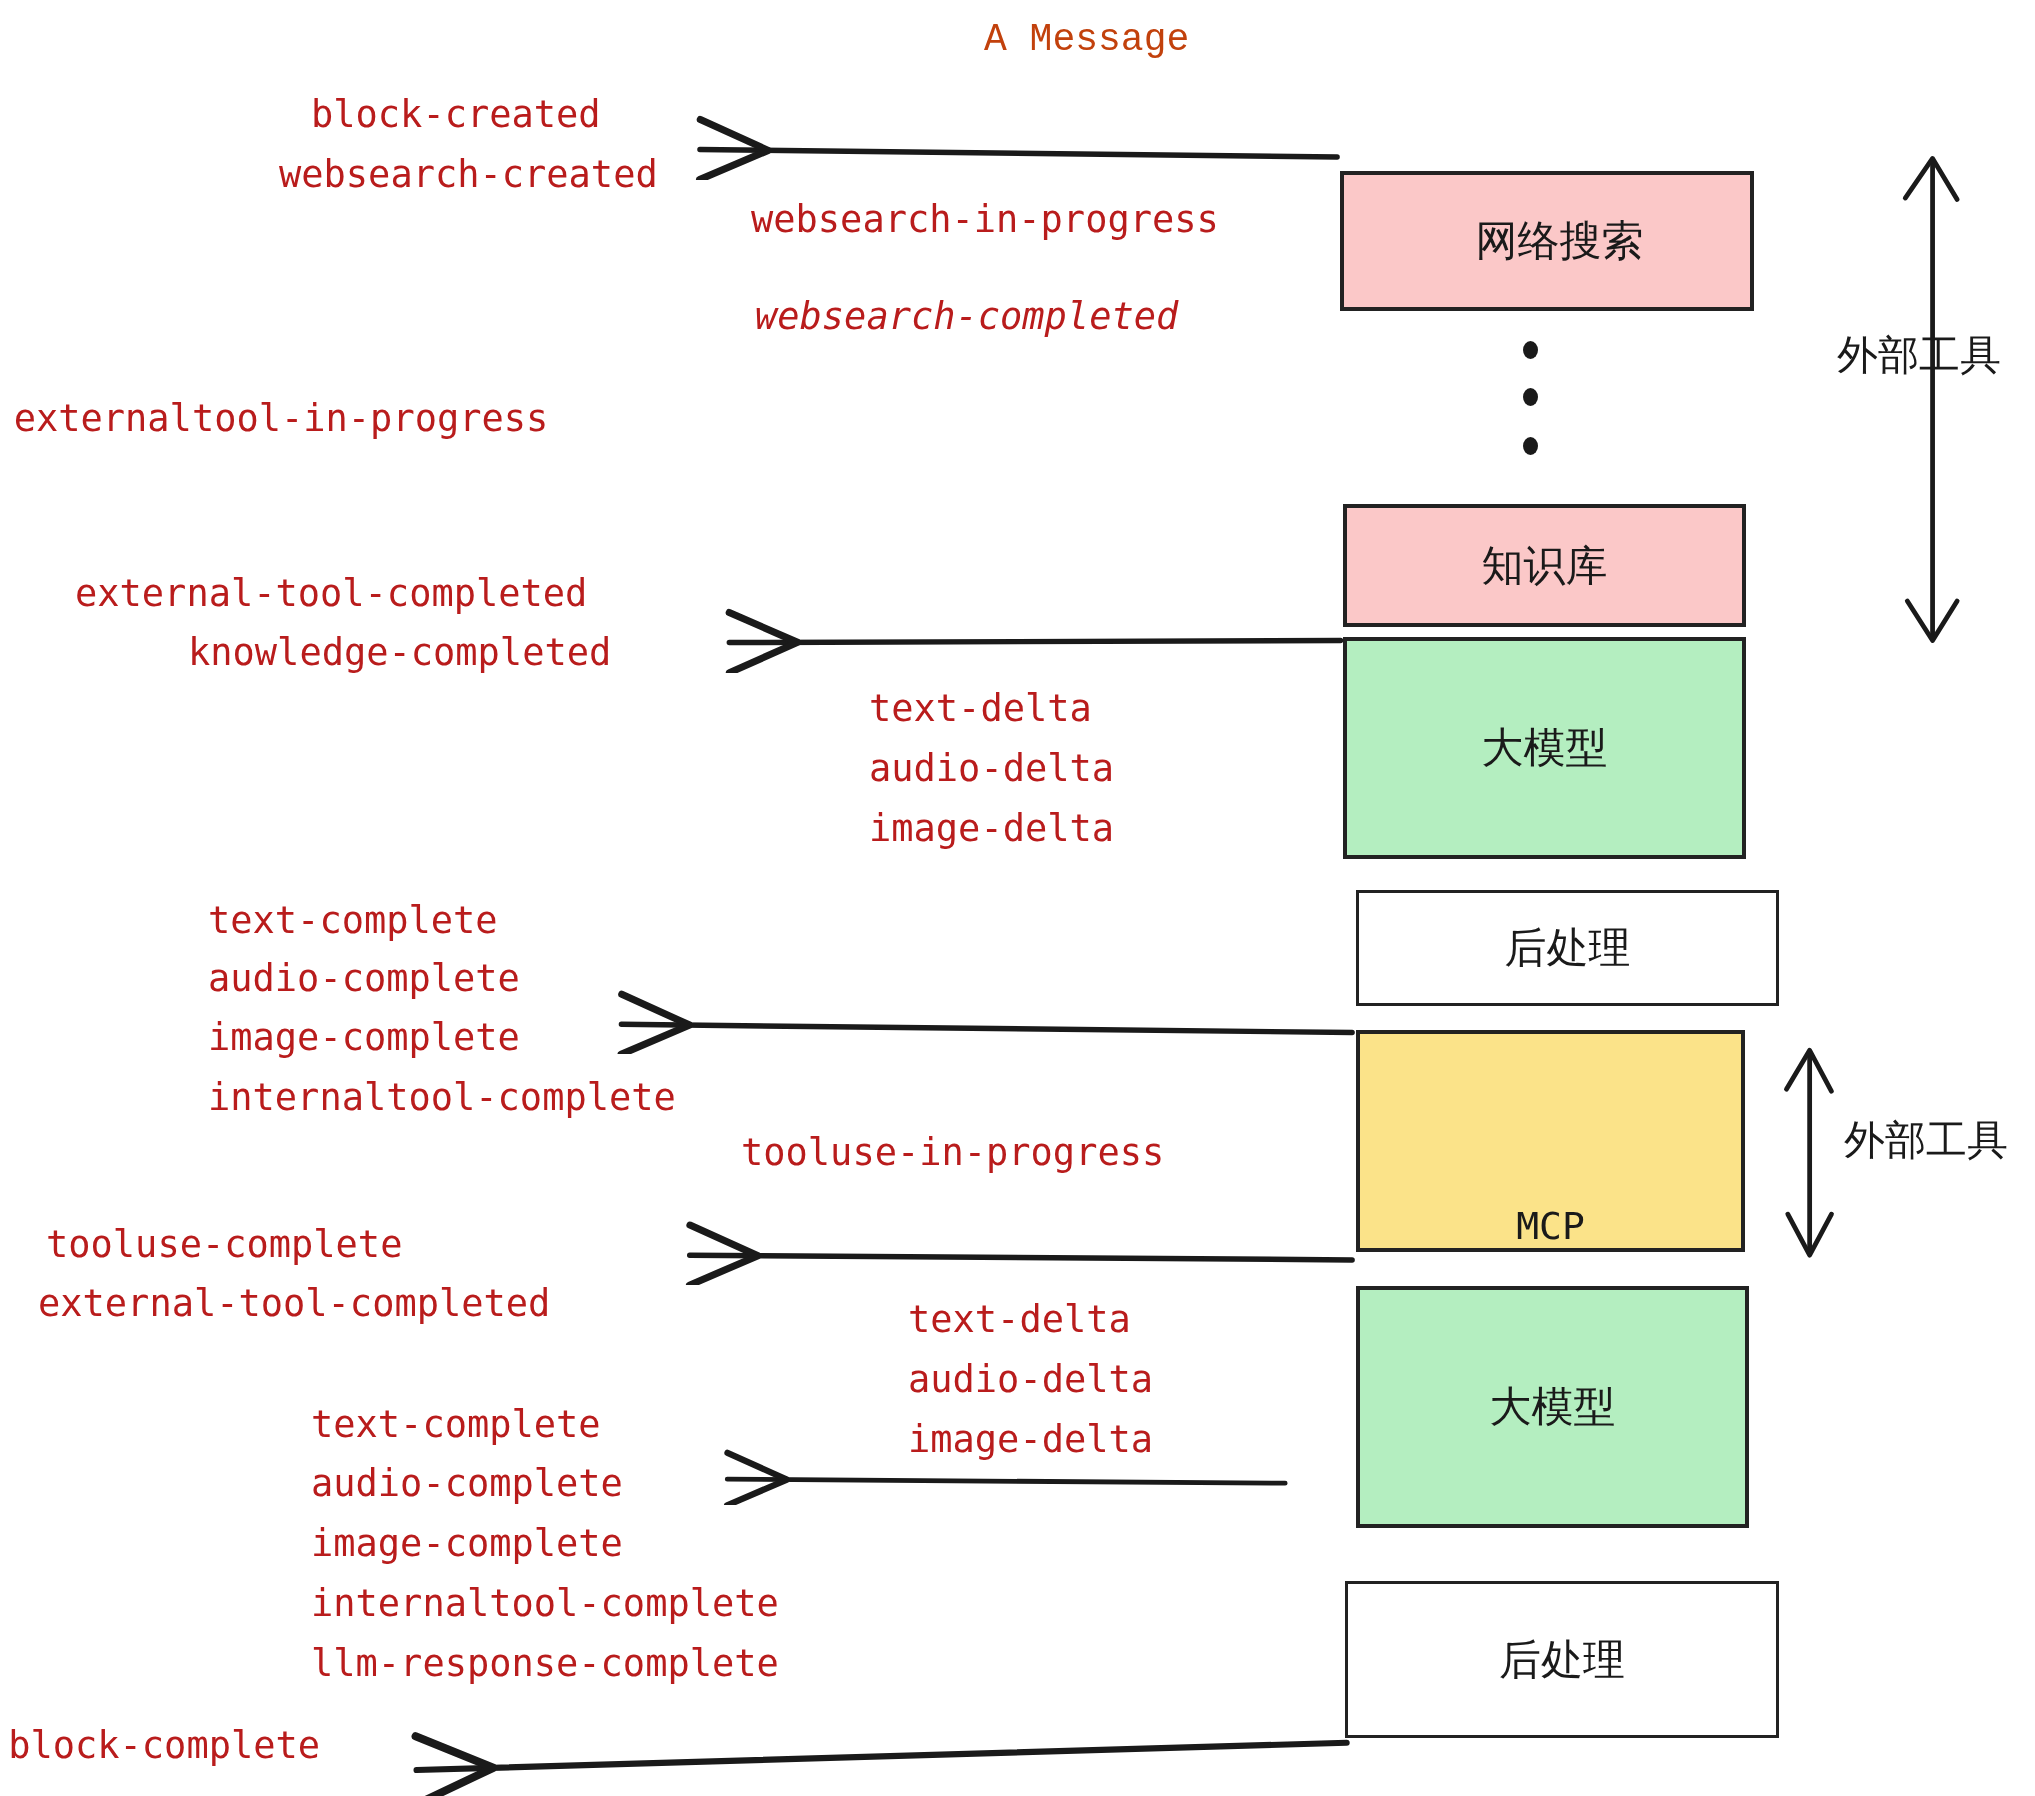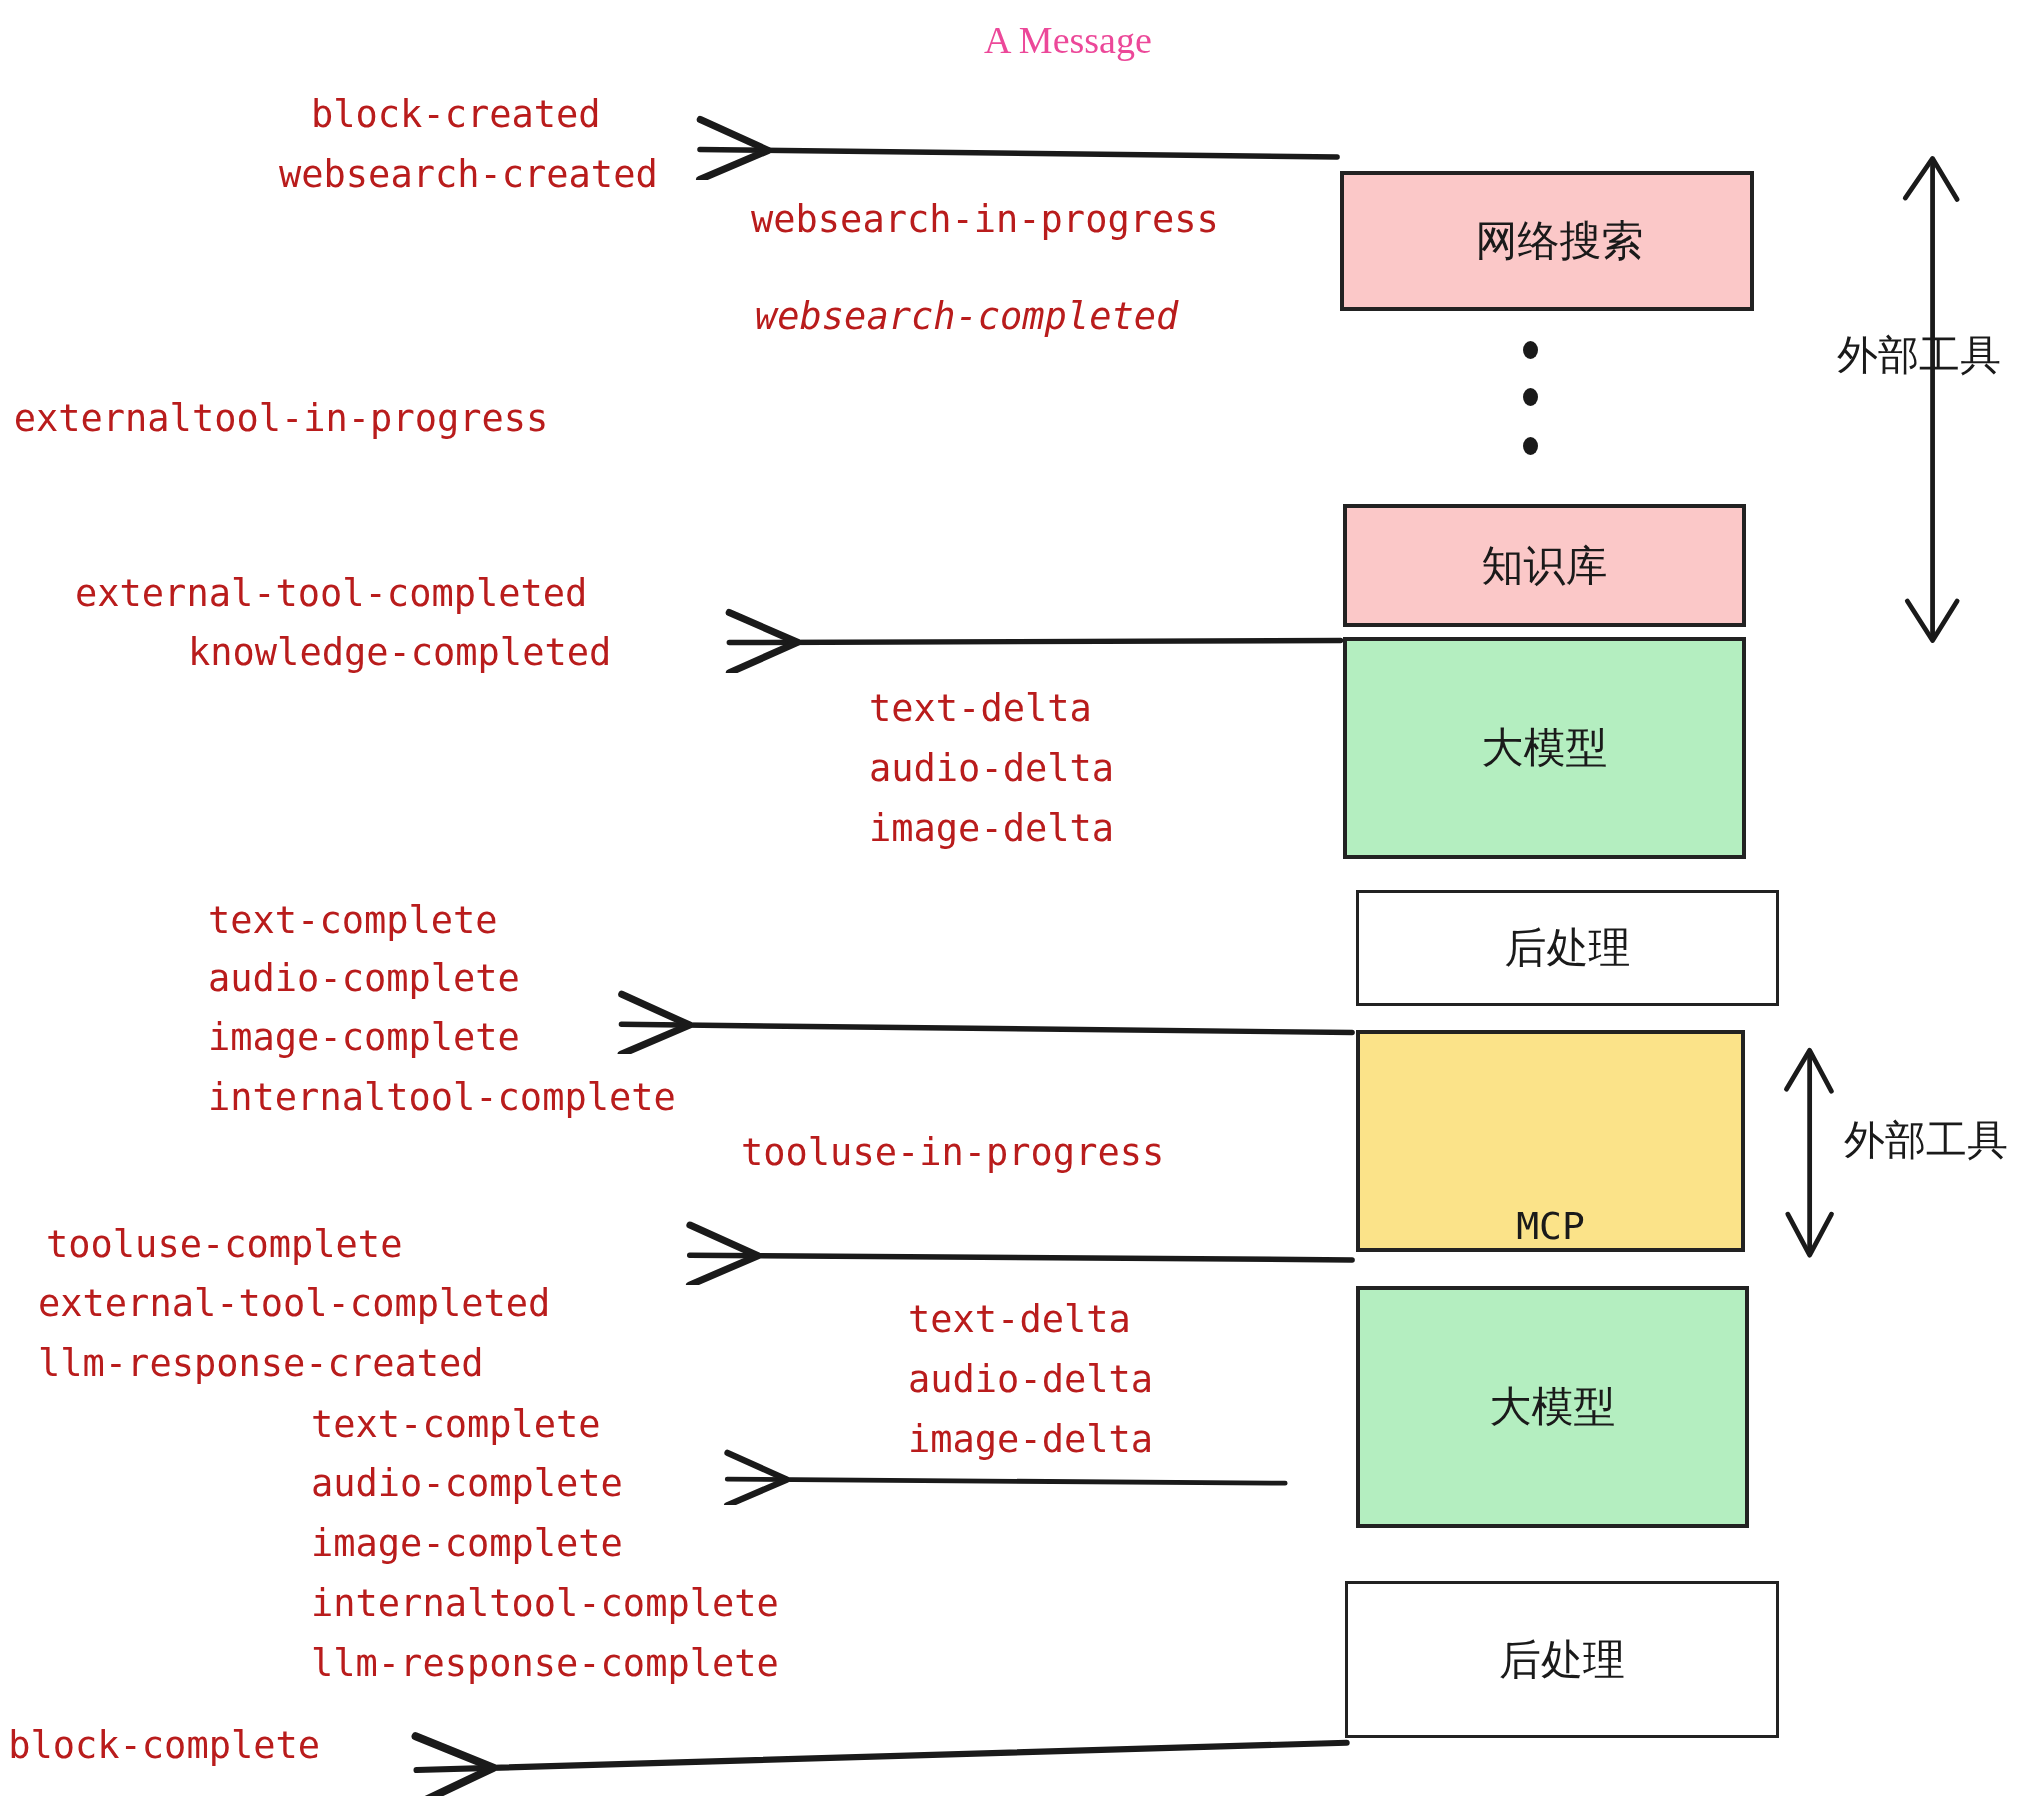--- a/index.html
+++ b/index.html
@@ -15,22 +15,22 @@
     white-space:nowrap;
     color:#b91c1c;
     font-family:"DejaVu Sans Mono","Liberation Mono",monospace;
     font-size:37px;
     line-height:1;
     letter-spacing:0px;
   }
   .title{
     position:absolute;
     white-space:nowrap;
-    color:#ec4899;
-    font-family:Liberation Serif, serif;
+    color:#c2410c;
+    font-family:Liberation Mono, monospace;
     font-size:38px;
     line-height:1;
   }
   .box{
     position:absolute;
     box-sizing:border-box;
     border:4.8px solid #222222;
     display:flex;
     align-items:center;
     justify-content:center;
@@ -84,21 +84,20 @@
   <div class="lbl" style="left:869px;top:810px;">image-delta</div>
 
   <div class="lbl" style="left:208px;top:902px;">text-complete</div>
   <div class="lbl" style="left:208px;top:960px;">audio-complete</div>
   <div class="lbl" style="left:208px;top:1019px;">image-complete</div>
   <div class="lbl" style="left:208px;top:1079px;">internaltool-complete</div>
   <div class="lbl" style="left:741px;top:1134px;">tooluse-in-progress</div>
 
   <div class="lbl" style="left:46px;top:1226px;">tooluse-complete</div>
   <div class="lbl" style="left:38px;top:1285px;">external-tool-completed</div>
-  <div class="lbl" style="left:38px;top:1345px;">llm-response-created</div>
 
   <div class="lbl" style="left:908px;top:1301px;">text-delta</div>
   <div class="lbl" style="left:908px;top:1361px;">audio-delta</div>
   <div class="lbl" style="left:908px;top:1421px;">image-delta</div>
 
   <div class="lbl" style="left:311px;top:1406px;">text-complete</div>
   <div class="lbl" style="left:311px;top:1465px;">audio-complete</div>
   <div class="lbl" style="left:311px;top:1525px;">image-complete</div>
   <div class="lbl" style="left:311px;top:1585px;">internaltool-complete</div>
   <div class="lbl" style="left:311px;top:1645px;">llm-response-complete</div>

